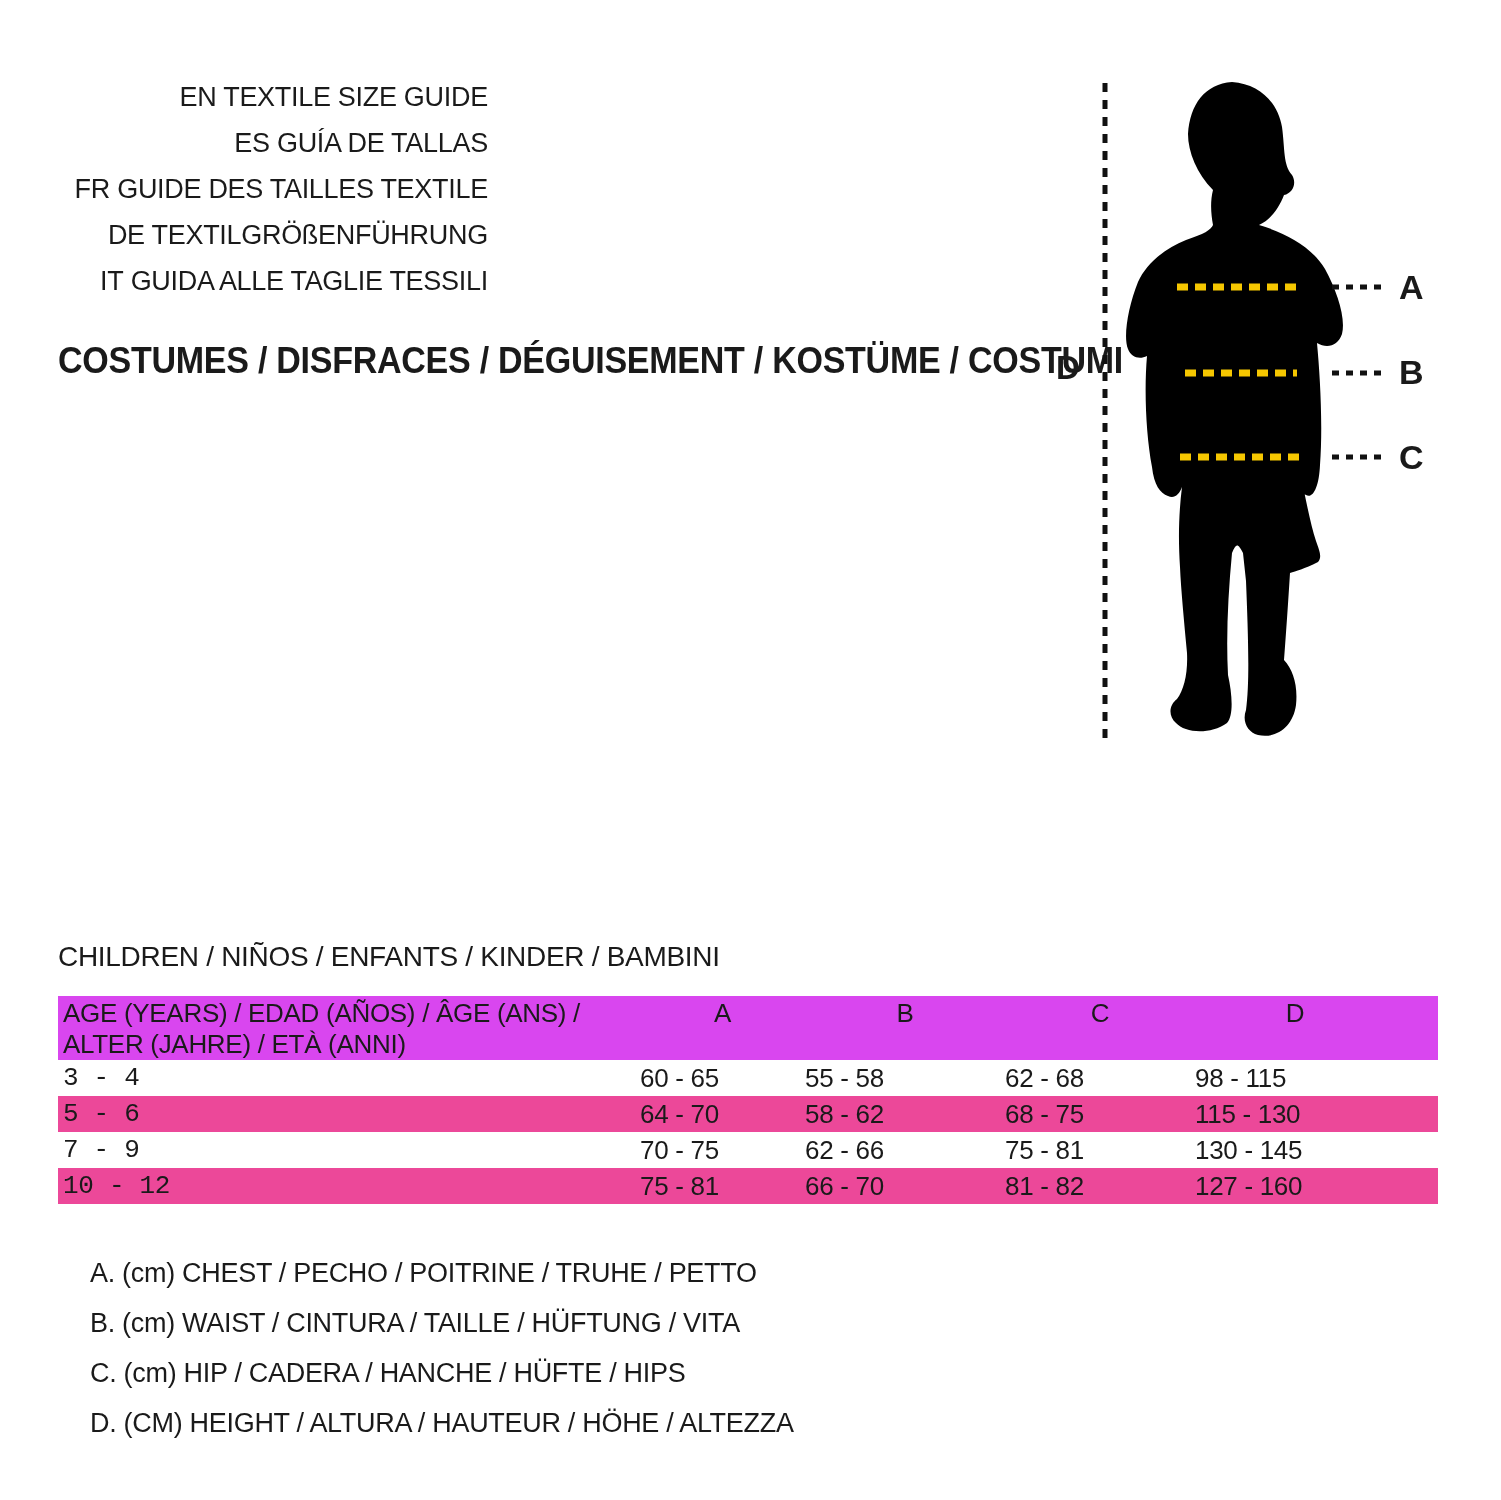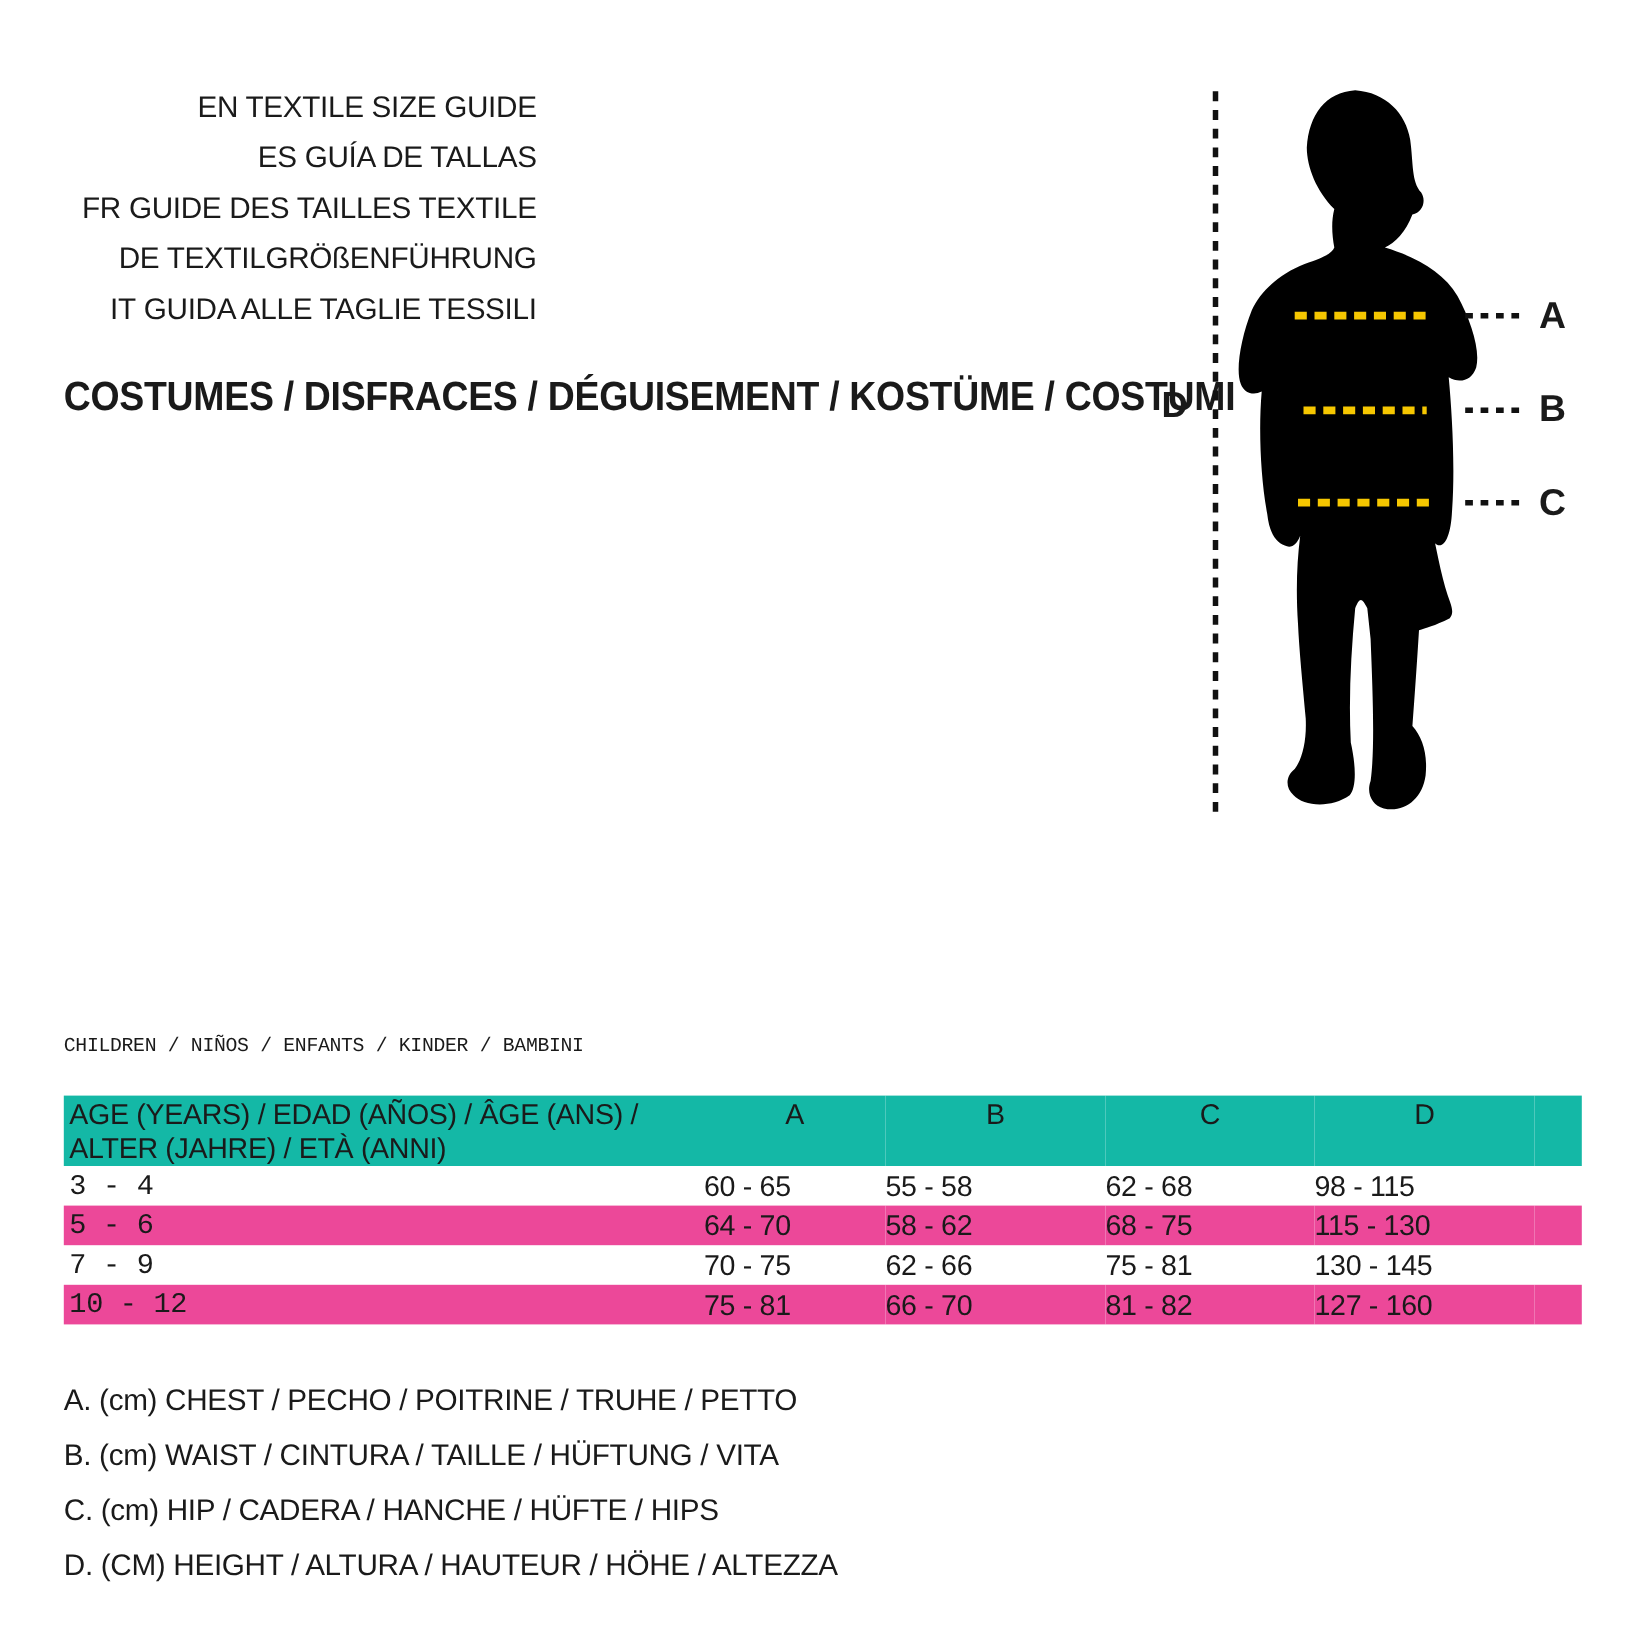--- a/index.html
+++ b/index.html
@@ -23,37 +23,37 @@
     transform:scaleX(0.92);transform-origin:0 50%;
   }
   
   .figure-svg{position:absolute;left:1080px;top:75px;}
   .measure-label{position:absolute;font-size:34px;font-weight:bold;}
   .label-a{left:1399px;top:268px;}
   .label-b{left:1399px;top:353px;}
   .label-c{left:1399px;top:438px;}
   .label-d{left:1056px;top:349px;font-size:33px;}
   
-  .section-title{position:absolute;left:58px;top:941px;font-size:18px;white-space:nowrap;font-family:Liberation Mono, monospace;}
+  .section-title{position:absolute;left:58px;top:941px;font-size:28px;white-space:nowrap;}
   .size-table{
     position:absolute;left:58px;top:996px;
     width:1380px;border-collapse:collapse;table-layout:fixed;
     font-size:26px;
   }
   .size-table th,.size-table td{padding:0;font-weight:normal;}
-  .size-table thead tr{background:#14b8a6;height:50px;}
+  .size-table thead tr{background:#d946ef;height:50px;}
   .size-table thead th{vertical-align:top;text-align:center;line-height:31px;padding-top:2px;}
   .size-table thead th.age-head{text-align:left;padding-left:5px;}
   .size-table tbody tr{height:36px;}
   .size-table tbody tr.alt{background:#ec4899;}
   .size-table tbody td{text-align:left;line-height:36px;}
   .size-table tbody td.age-cell{text-align:left;padding-left:5px;font-family:Liberation Mono, monospace;}
   
   .legend{position:absolute;left:58px;top:1248px;}
-  .legend-row{line-height:50px;font-size:27px;white-space:nowrap;}
+  .legend-row{line-height:50px;font-size:27px;white-space:nowrap;margin-left:32px;}
 </style>
 </head>
 <body>
 
 <div class="page">
 
   <div class="lang-list">
     <div class="lang-row">
       <span class="lang-code">EN</span>
       <span class="lang-title">TEXTILE SIZE GUIDE</span>

